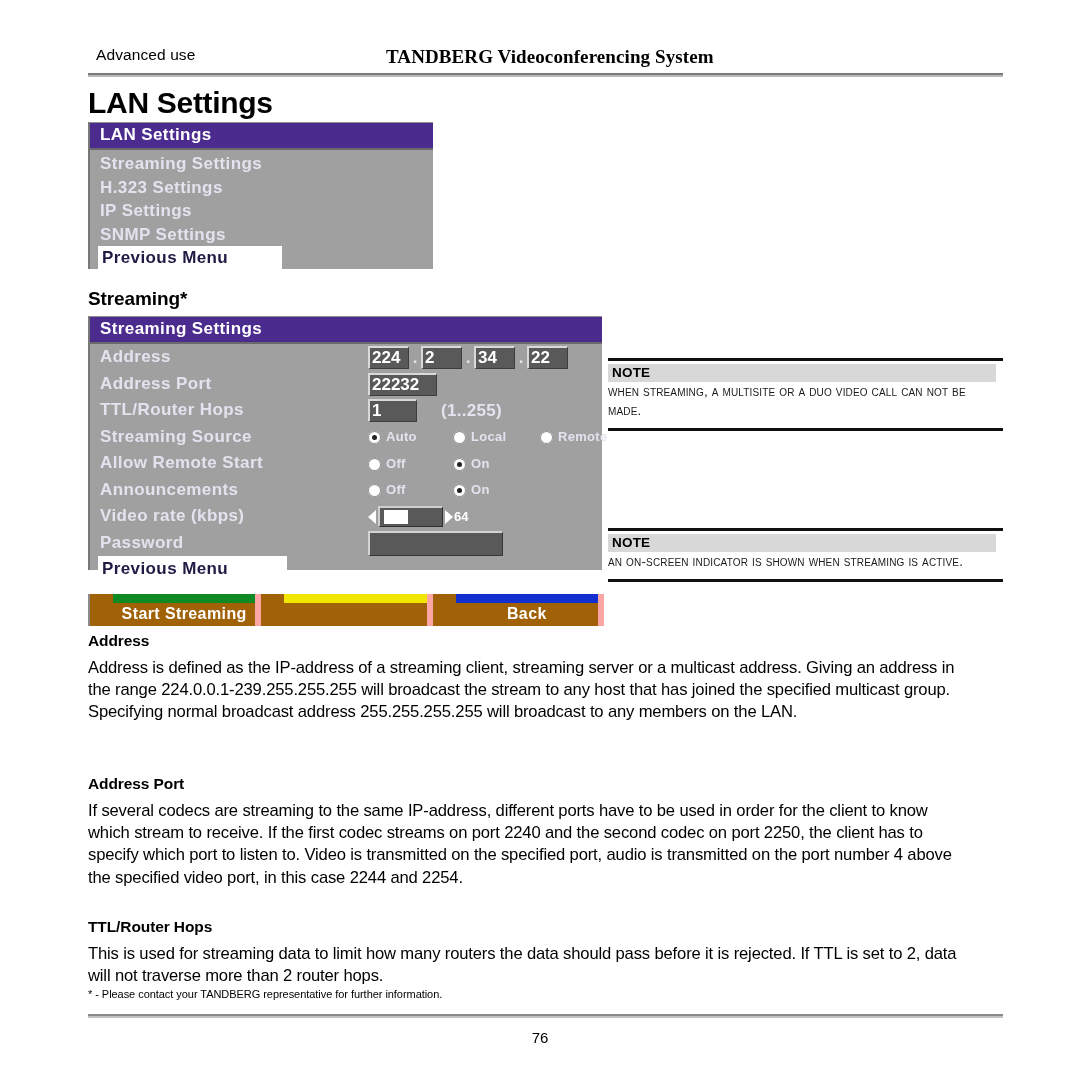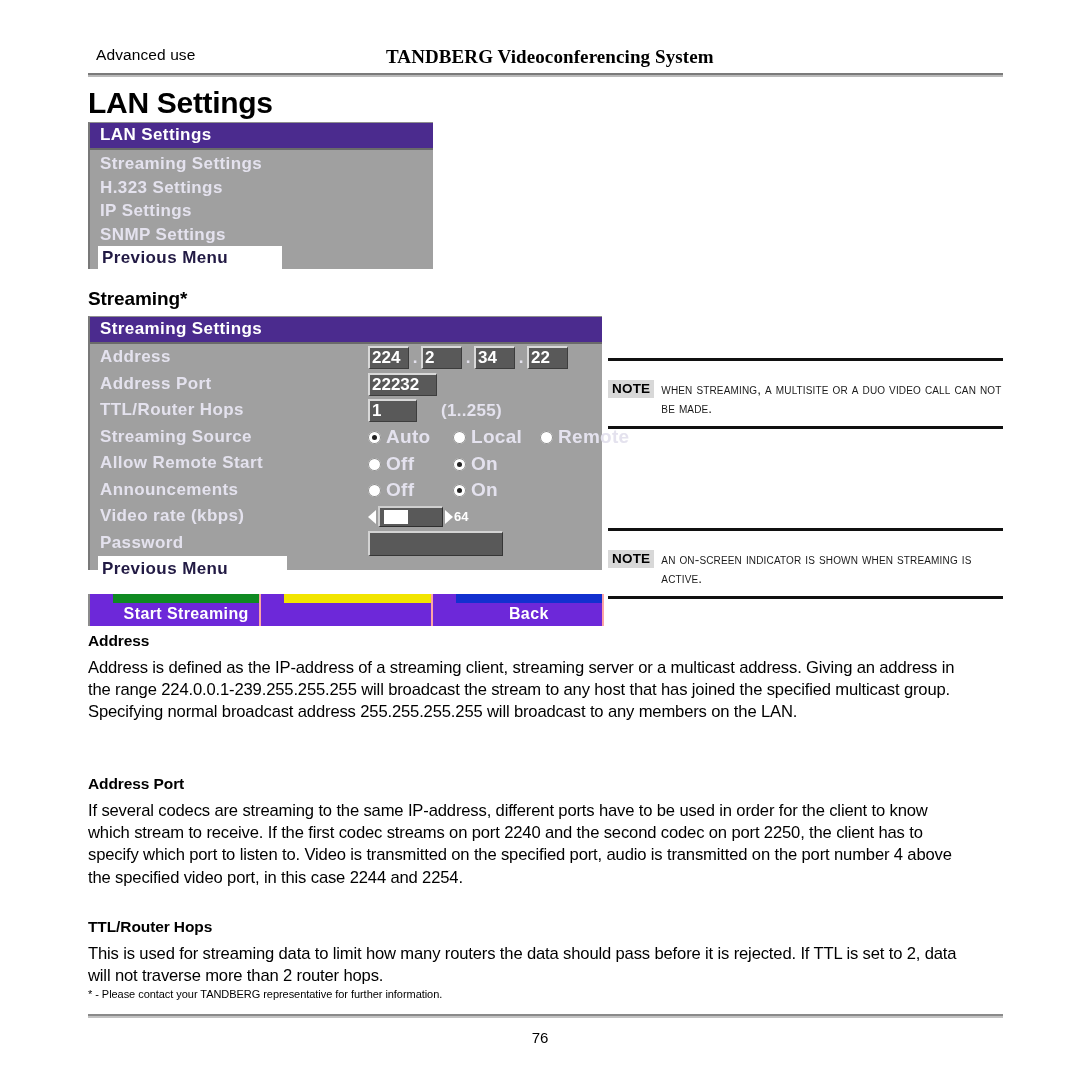--- a/index.html
+++ b/index.html
@@ -201,21 +201,21 @@
     position: absolute;
     left: 4px; top: 4px;
     width: 5px; height: 5px;
     border-radius: 50%;
     background: #222222;
   }
   .radio-label {
     display: inline-block;
     vertical-align: middle;
     color: #e4e2ee;
-    font-size: 19px;
+    font-size: 13px;
     font-weight: bold;
     letter-spacing: 0.3px;
   }
   .radio-item { display: inline-block; vertical-align: middle; }
 
   .arrow-l, .arrow-r {
     display: inline-block;
     vertical-align: middle;
     width: 0; height: 0;
     border-top: 7px solid transparent;
@@ -281,22 +281,22 @@
     left: 88px;
     top: 594px;
     width: 514px;
     height: 32px;
     display: flex;
     border-left: 2px solid #8b8b8b;
   }
   .softkey {
     position: relative;
     flex: 1 1 0;
-    background: #6d28d9;
-    border-right: 2px solid #fca5a5;
+    background: #a16207;
+    border-right: 6px solid #fca5a5;
     box-sizing: border-box;
     padding-left: 23px;
   }
   .softkey .strip {
     height: 9px;
     width: 100%;
     display: block;
   }
   .softkey .skl {
     display: block;
@@ -317,21 +317,22 @@
   .note-rule-top {
     height: 0;
     border-top: 3px solid #101010;
   }
   .note-rule-bottom {
     height: 0;
     border-top: 3px solid #101010;
   }
   .note-body {
     display: flex;
-    padding: 19px 0 8px 0;
+    padding: 3px 0 8px 0;
+    flex-direction: column;
   }
   .note-tag {
     flex: 0 0 auto;
     background: #d8d8d8;
     color: #000000;
     font-size: 13.5px;
     font-weight: bold;
     padding: 1px 4px 1px 4px;
     height: 16px;
     line-height: 16px;

